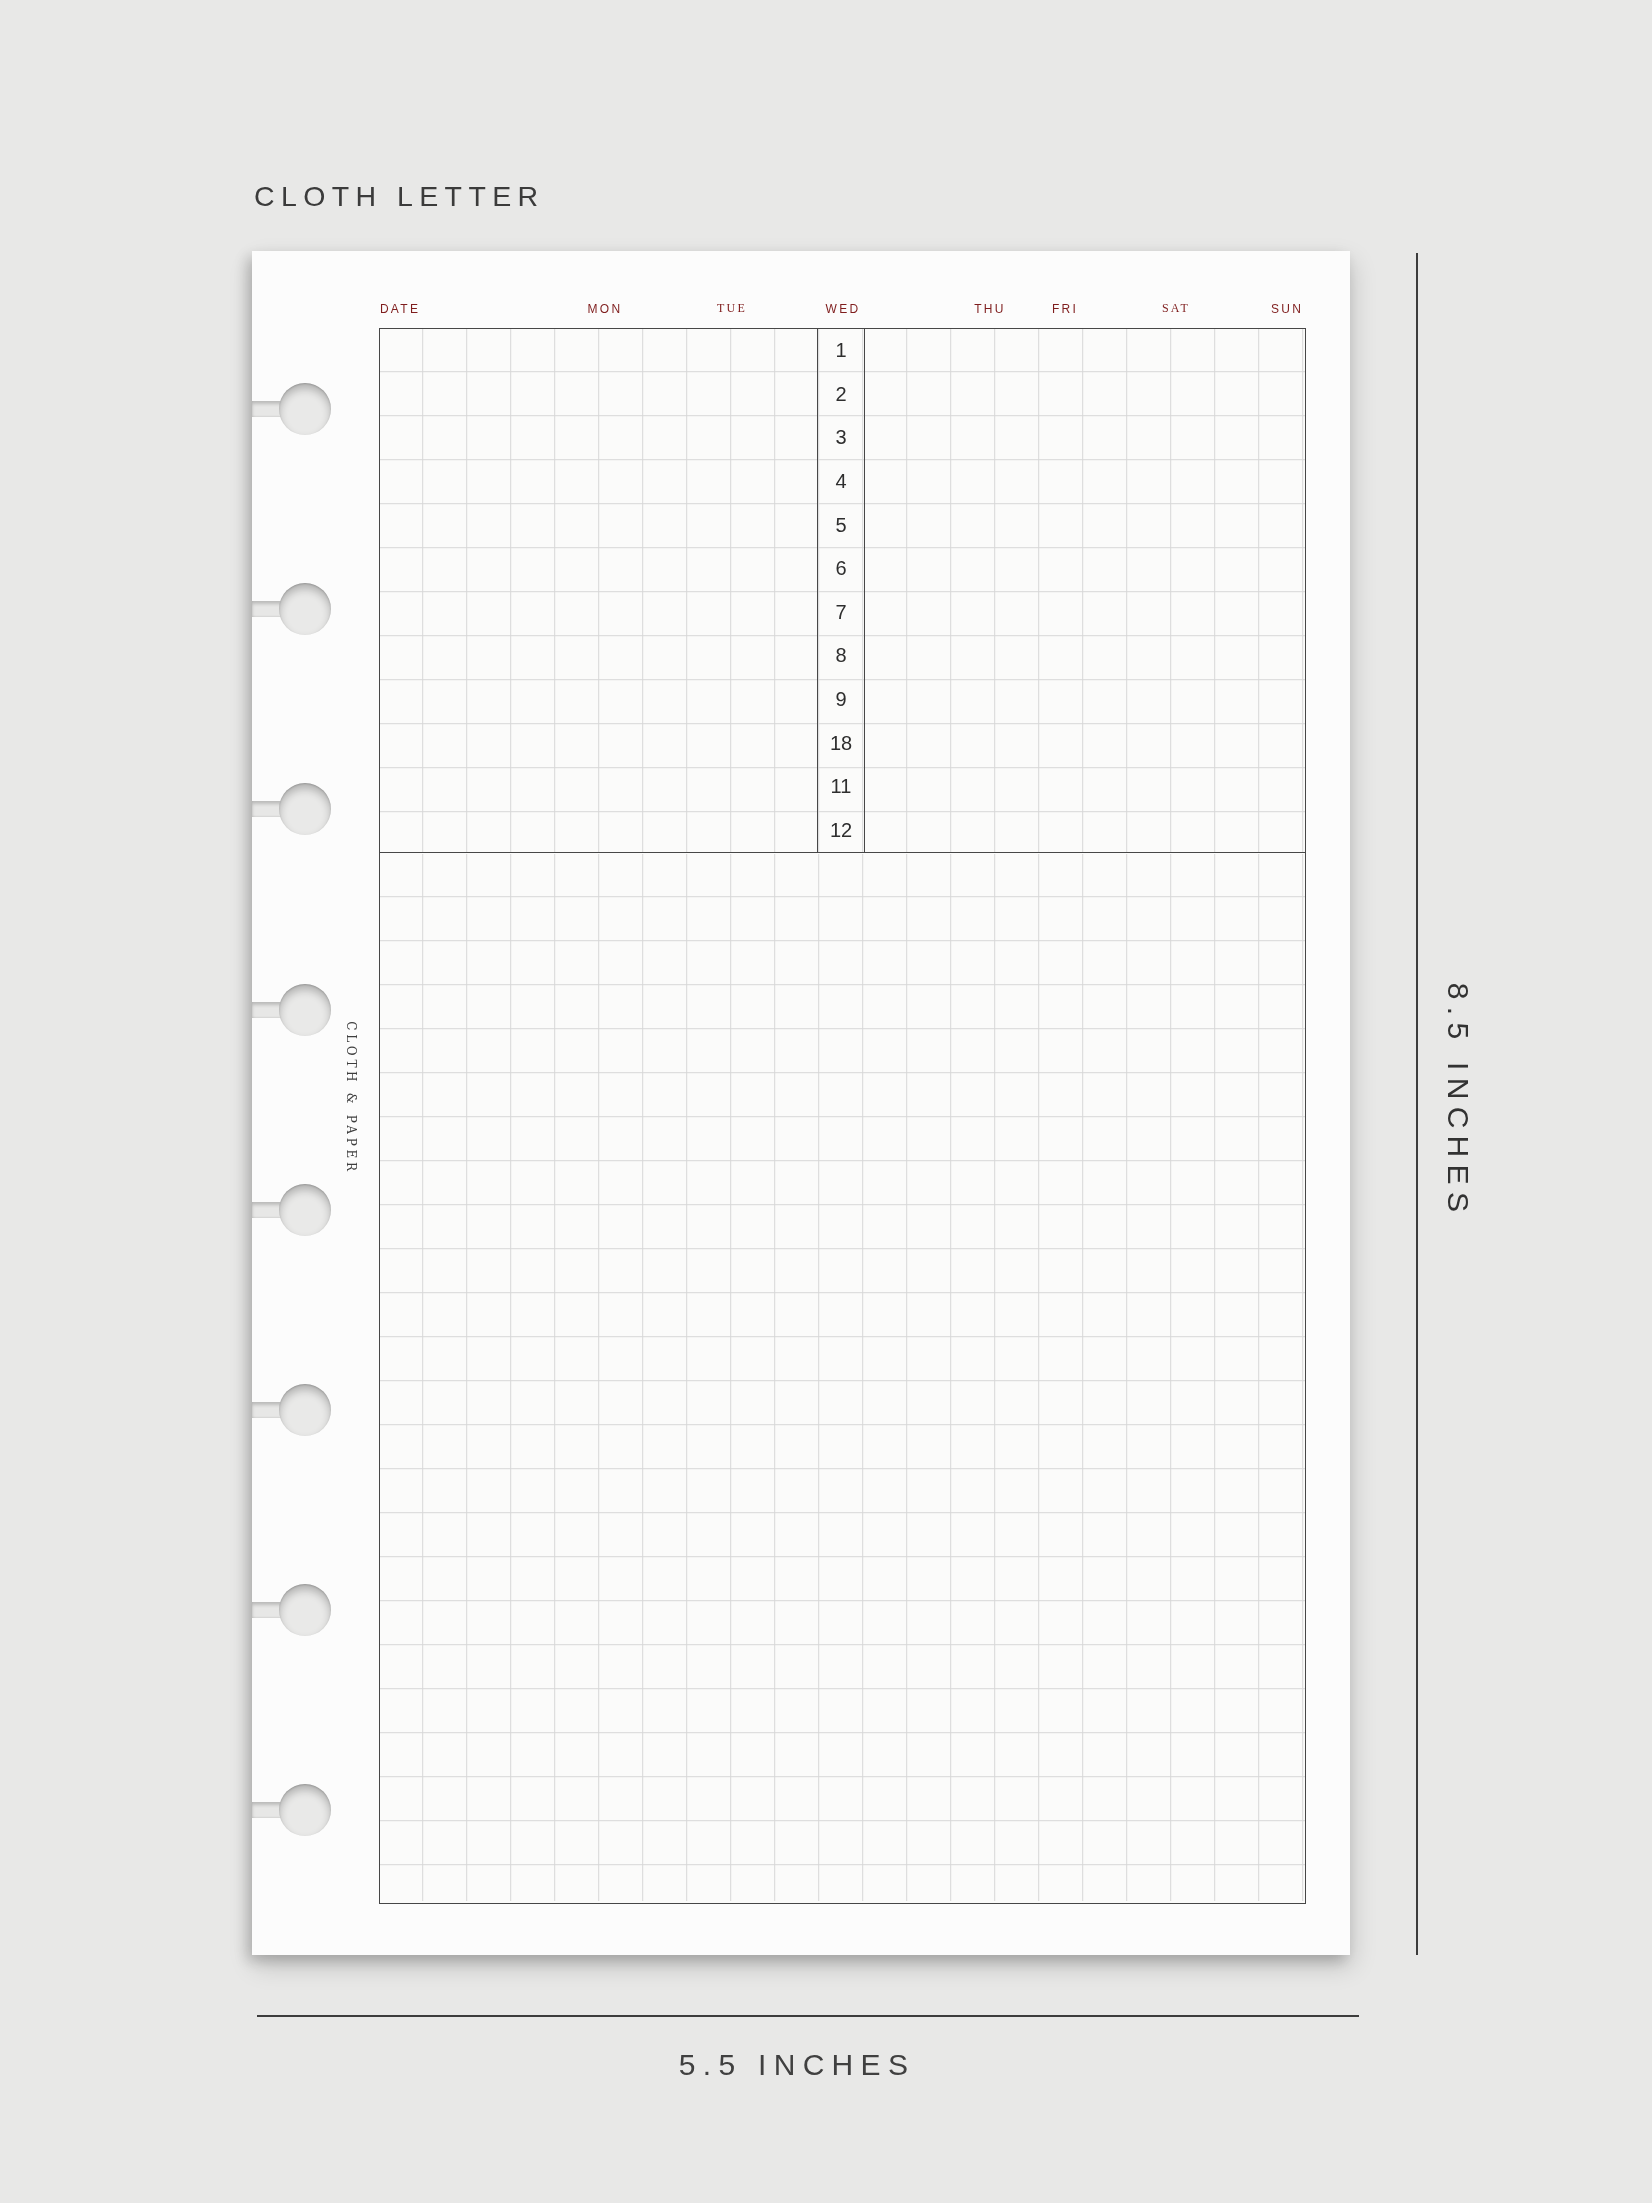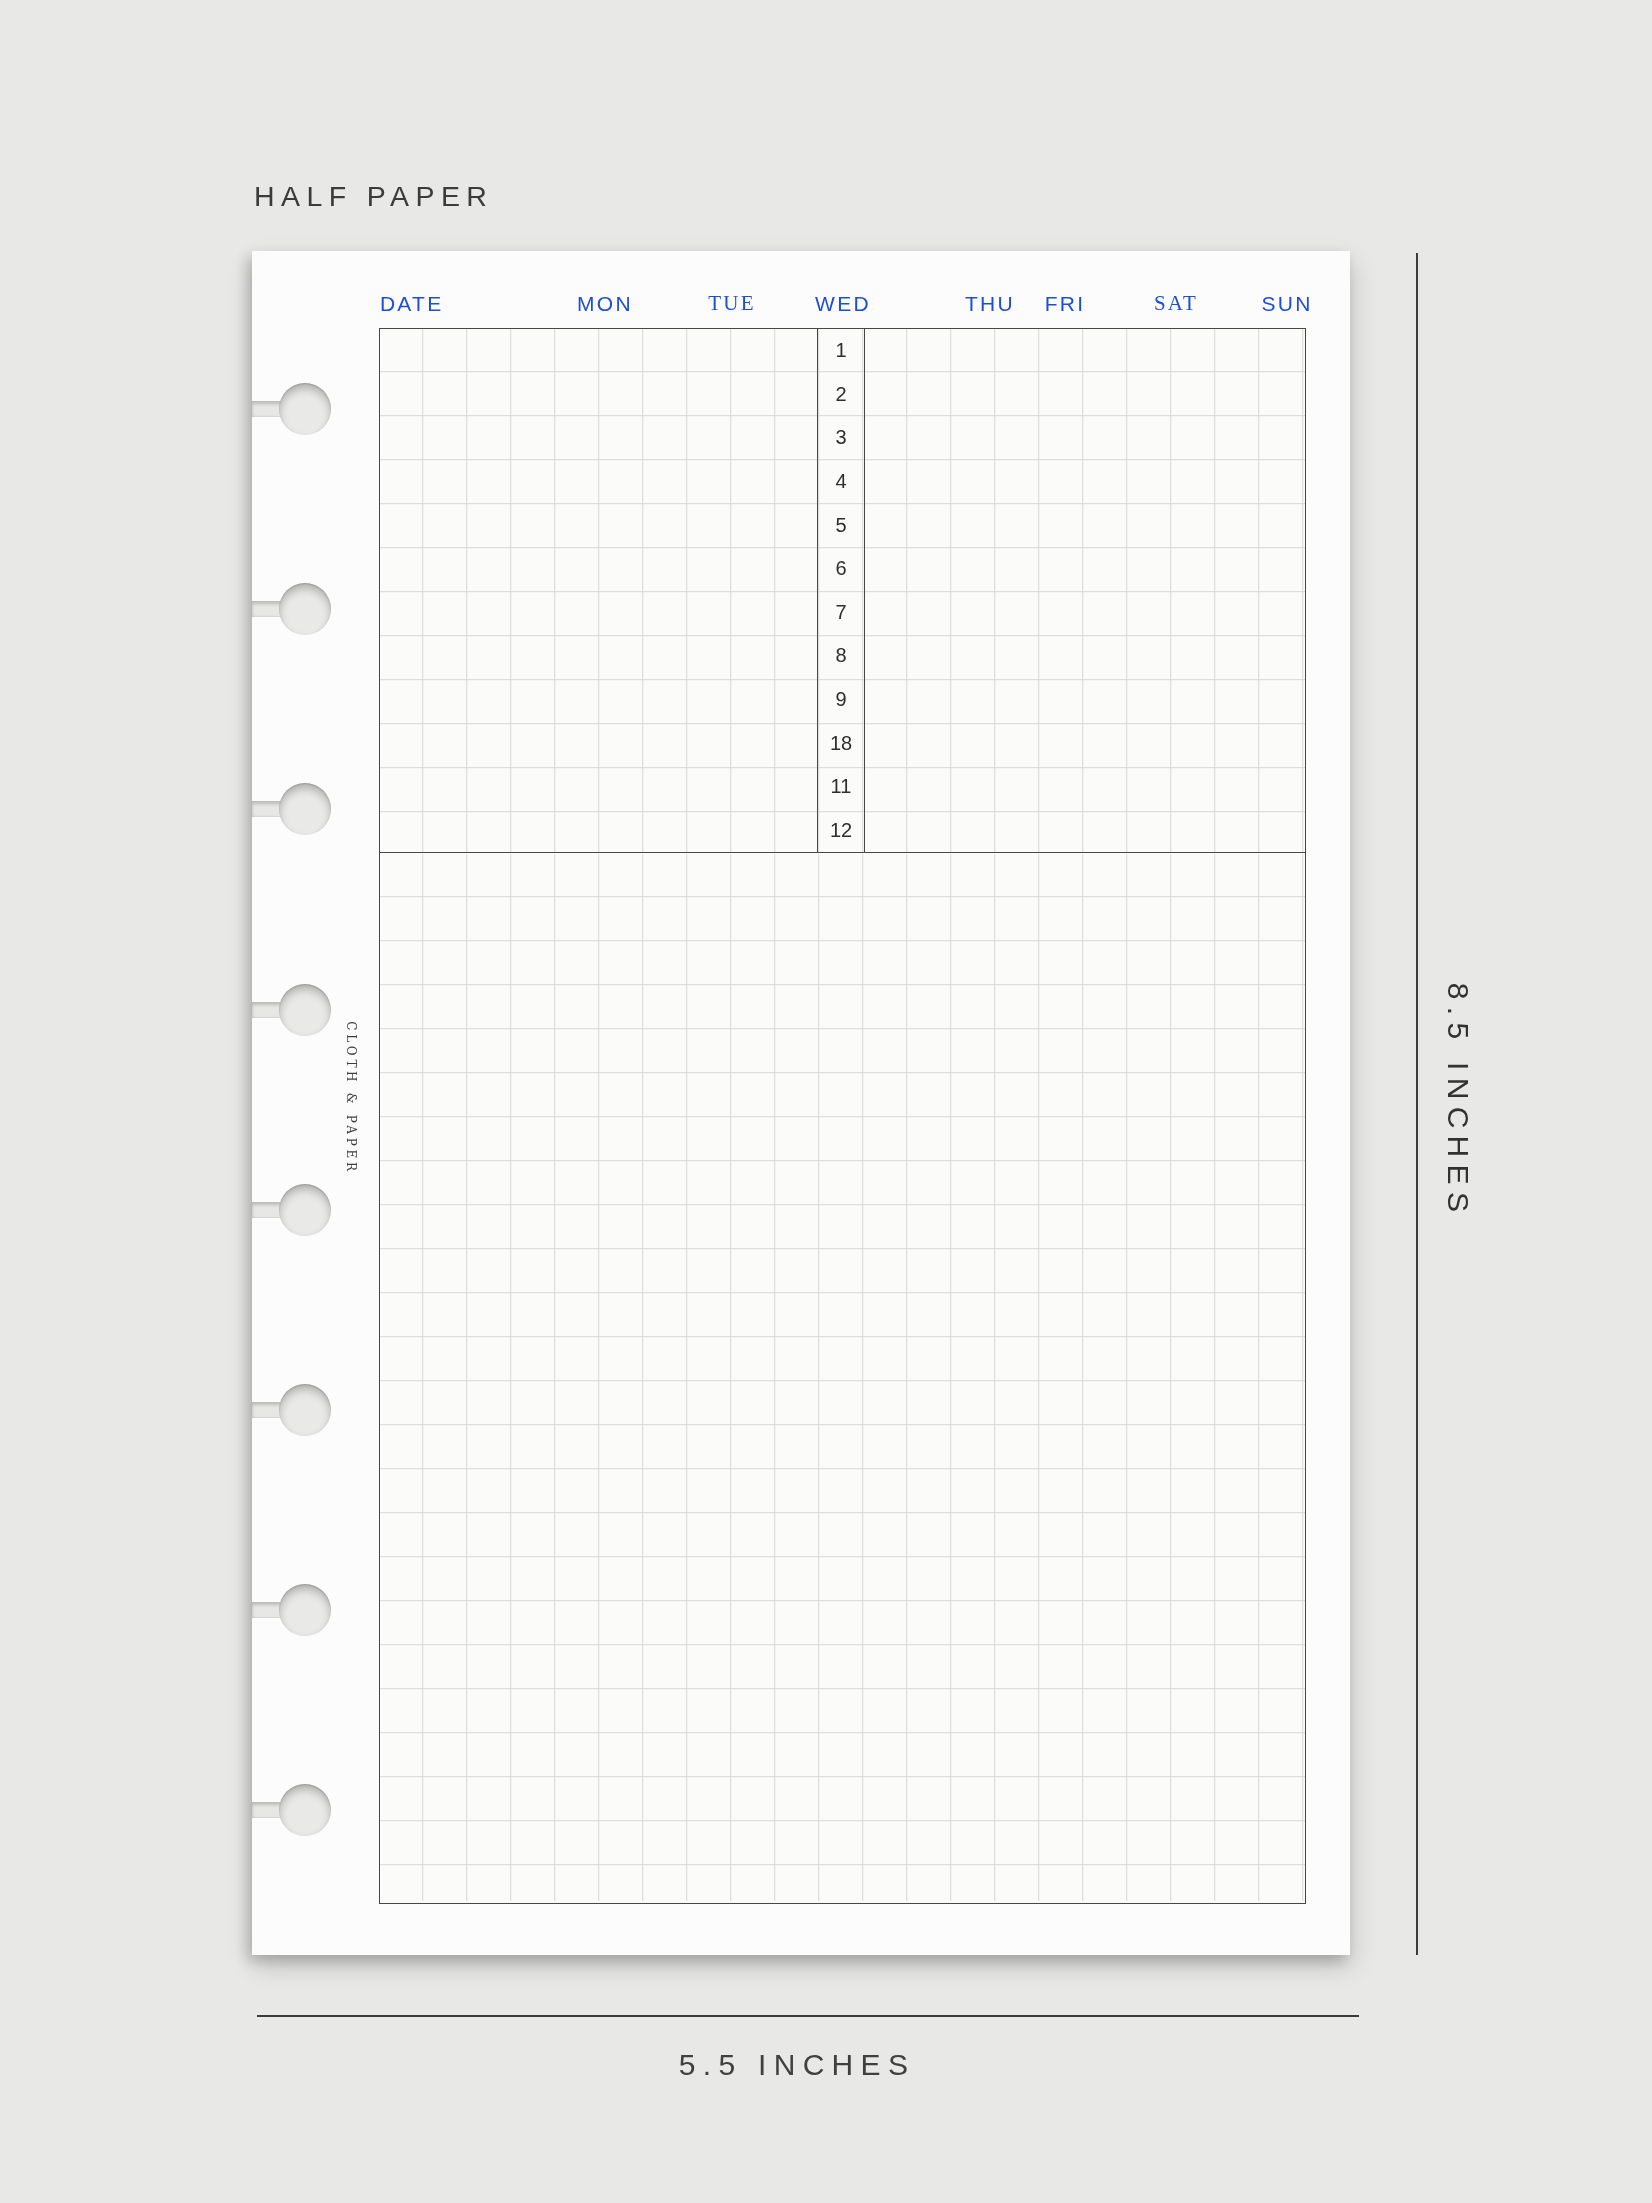--- a/index.html
+++ b/index.html
@@ -49,21 +49,21 @@
   .brand span{
     position:absolute;white-space:nowrap;display:block;
     transform:translate(-50%,-50%) rotate(90deg);
     font-family:"DejaVu Serif",serif;
     font-size:12px;letter-spacing:3.7px;color:#3e3e3e;
   }
 
   
   .sheet-header{
     position:absolute;left:127px;top:39px;width:927px;height:39px;
-    font-size:21px;letter-spacing:2.3px;color:#1d4ed8;
+    font-size:12px;letter-spacing:2.3px;color:#7f1d1d;
   }
   .sheet-header .date{position:absolute;left:0.9px;bottom:13px;}
   .sheet-header .day{position:absolute;bottom:13px;transform:translateX(-50%);}
   .sheet-header .day:nth-of-type(2){left:226px;}
   .sheet-header .day:nth-of-type(3){left:353px;font-family:Liberation Serif, serif;}
   .sheet-header .day:nth-of-type(4){left:464px;}
   .sheet-header .day:nth-of-type(5){left:575px;margin-left:36px;}
   .sheet-header .day:nth-of-type(6){left:686px;}
   .sheet-header .day:nth-of-type(7){left:797px;font-family:Liberation Serif, serif;}
   .sheet-header .day:nth-of-type(8){left:908px;}
@@ -118,21 +118,21 @@
   }
   .h-dim{
     position:absolute;left:797px;top:2065px;white-space:nowrap;
     transform:translate(-50%,-50%);
     font-size:30px;letter-spacing:7.3px;color:#404040;
   }
 </style>
 </head>
 <body>
 
-<div class="title">HALF PAPER</div>
+<div class="title">CLOTH LETTER</div>
 
 <div class="page">
 
   <div class="hole" style="top:158px">
       <div class="slot"></div>
       <div class="ball"></div>
     </div>
   <div class="hole" style="top:358px">
       <div class="slot"></div>
       <div class="ball"></div>

